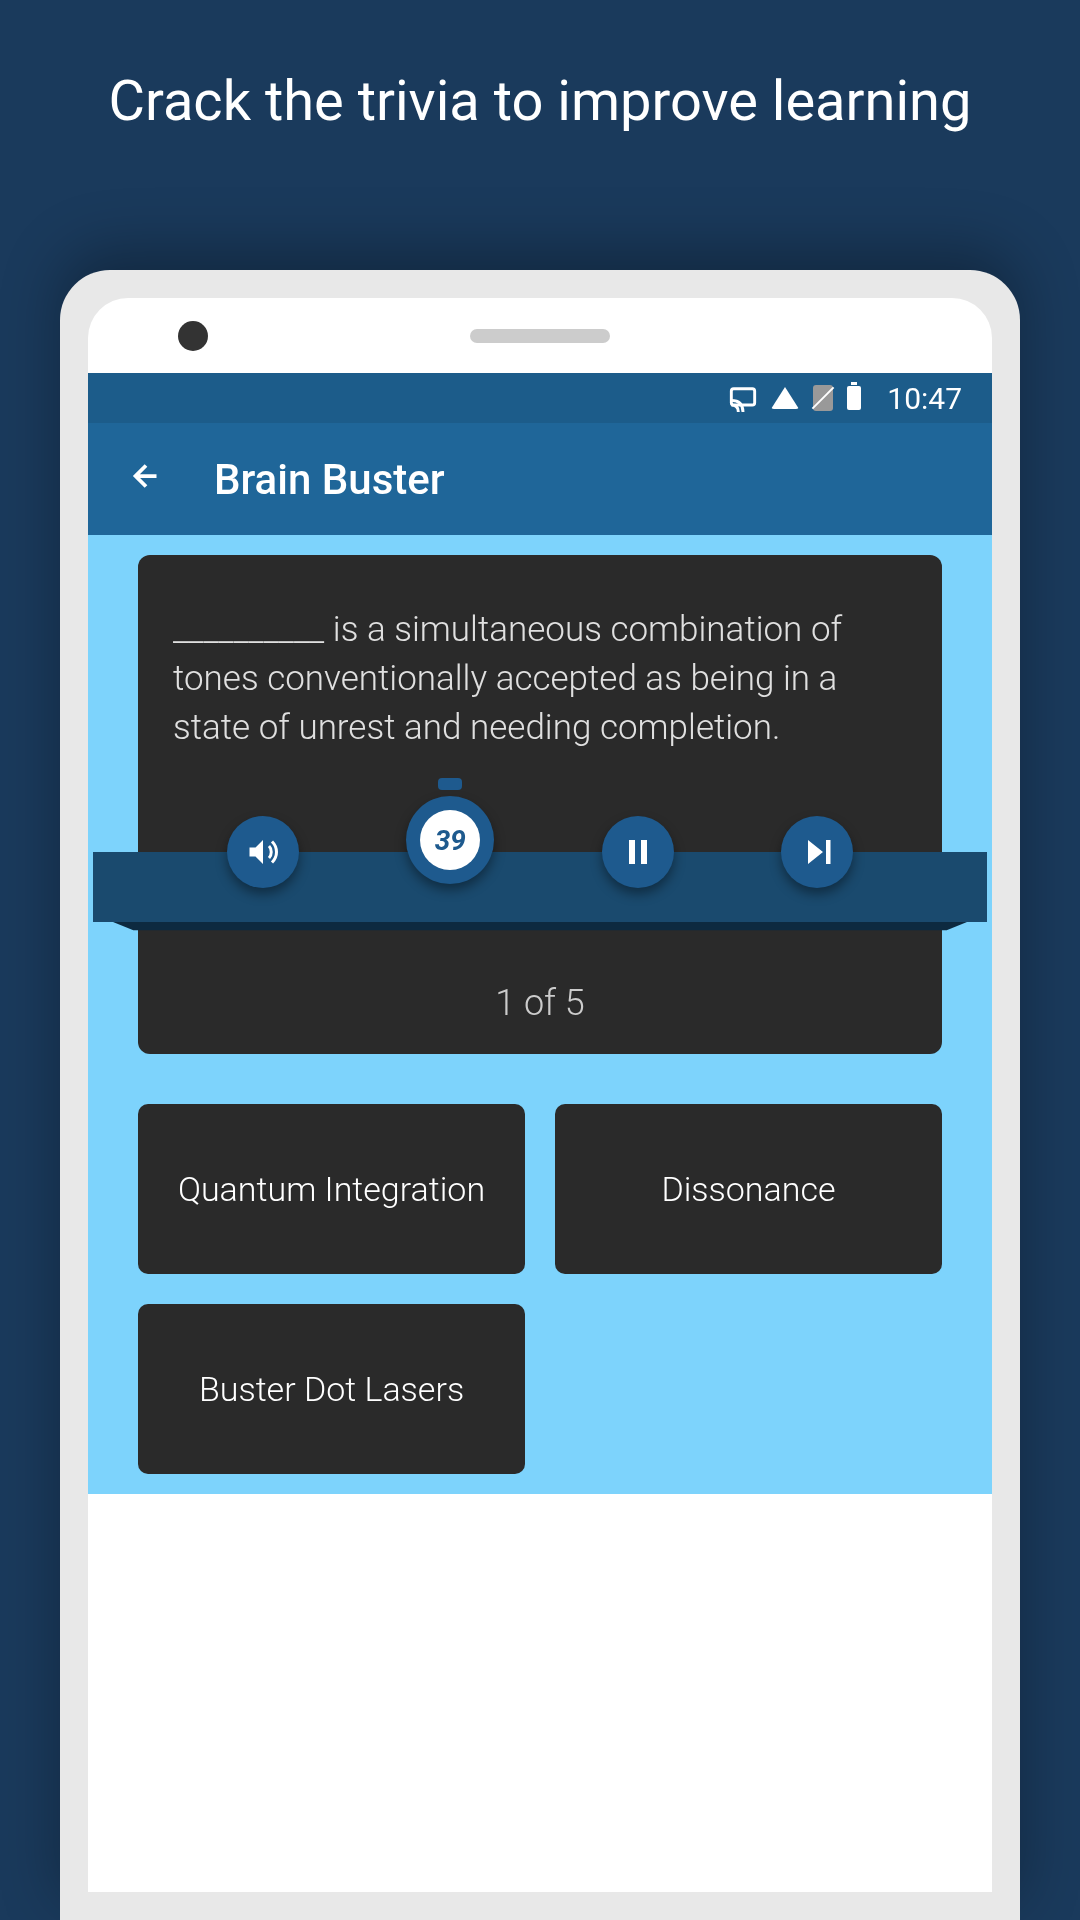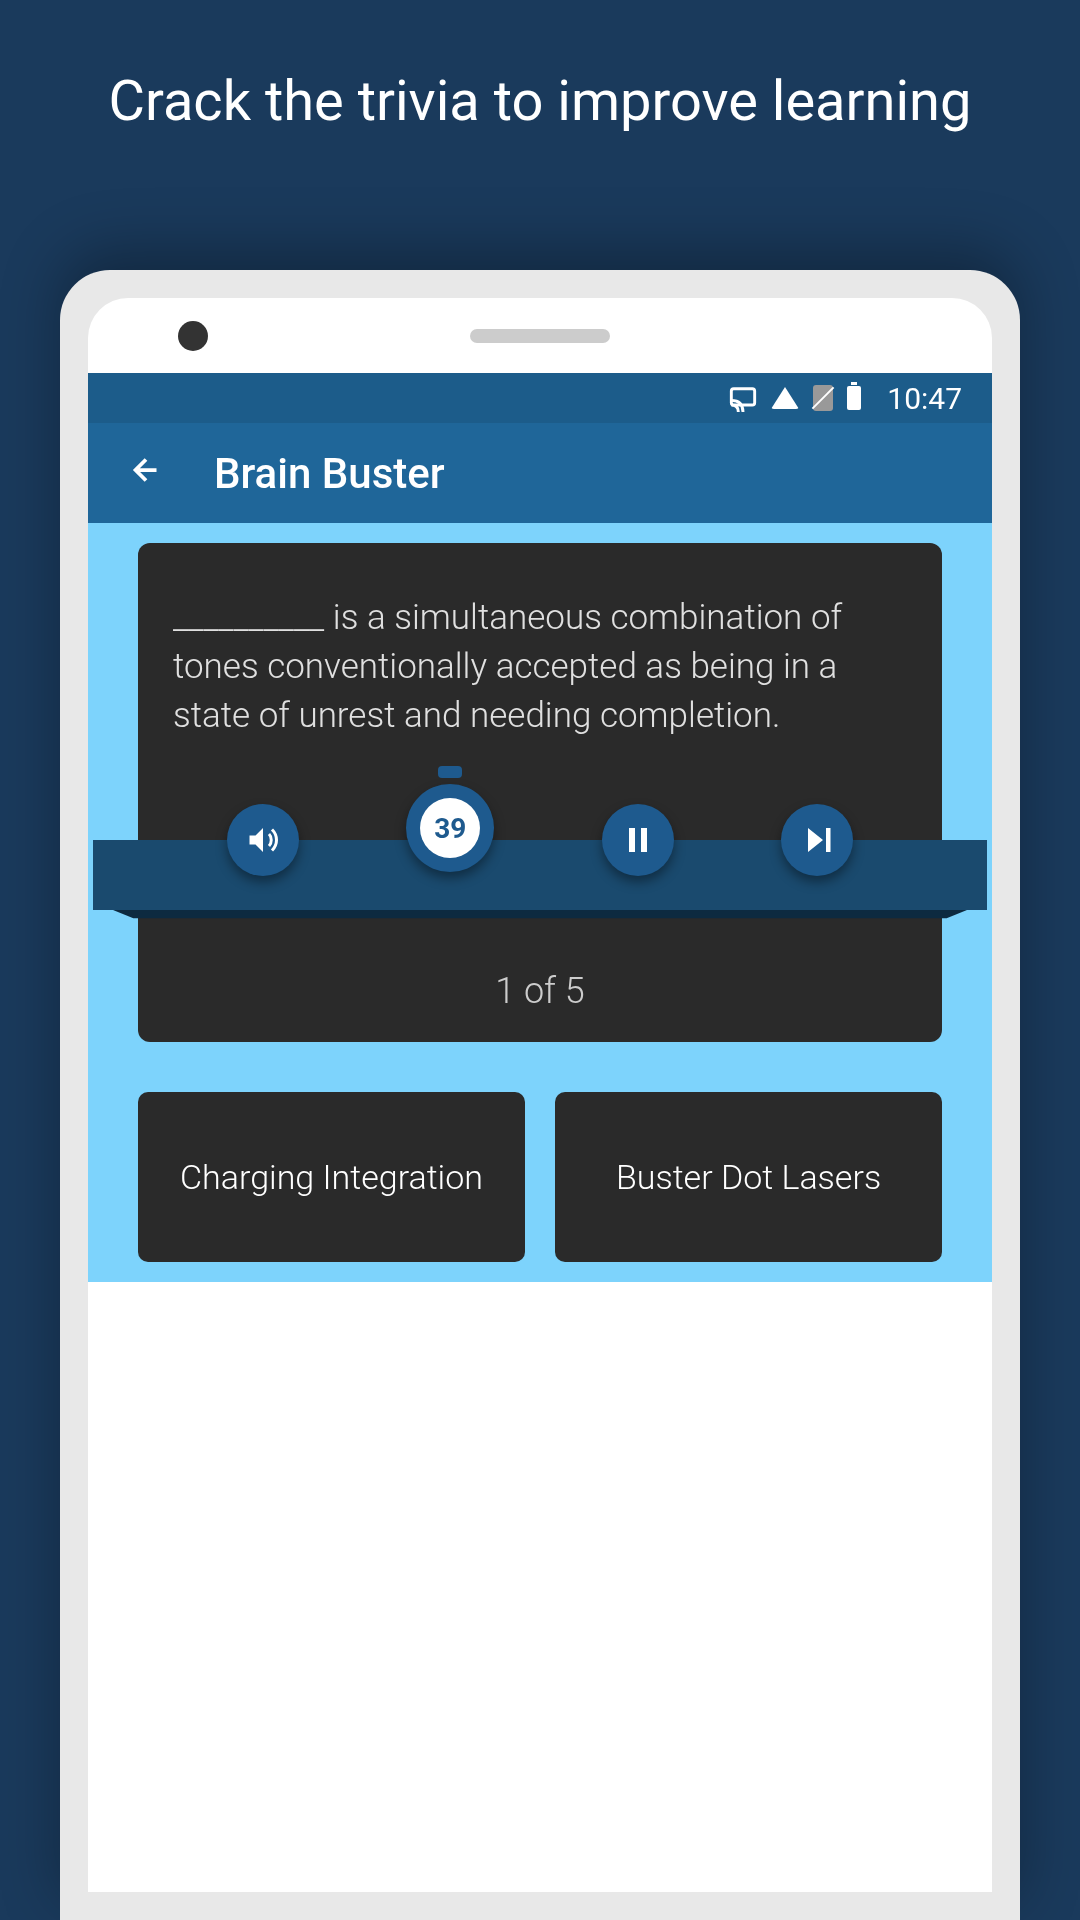--- a/index.html
+++ b/index.html
@@ -66,21 +66,21 @@
       align-items: center;
       justify-content: flex-end;
       padding: 0 30px;
       color: white;
       gap: 14px;
     }
     .status-icons { display: flex; gap: 14px; align-items: center; }
     .status-time { font-size: 30px; margin-left: 12px; }
     .app-bar {
       background: #1f6699;
-      height: 100px;
+      height: 112px;
       display: flex;
       align-items: center;
       padding: 0 40px;
       gap: 50px;
     }
     .back-arrow {
       color: white;
       font-size: 42px;
       cursor: pointer;
     }
@@ -132,20 +132,21 @@
       background: #1e5a8e;
       border-radius: 50%;
       display: flex;
       align-items: center;
       justify-content: center;
       color: white;
       position: relative;
       top: -36px;
       cursor: pointer;
       box-shadow: 0 6px 12px rgba(0,0,0,0.4);
+      font-style: italic;
     }
     .timer-btn {
       width: 88px;
       height: 88px;
       top: -56px;
     }
     .timer-top {
       position: absolute;
       top: -18px;
       width: 24px;
@@ -279,18 +280,19 @@
             <svg class="icon-svg" viewBox="0 0 24 24" fill="white">
               <path d="M6 4l10 8-10 8V4zM18 4h3v16h-3z"></path>
             </svg>
           </div>
         </div>
 
         <div class="progress-text">1 of 5</div>
       </div>
 
       <div class="answers-grid">
-        <div class="answer-btn">Charging Integration</div>
+        <div class="answer-btn">Quantum Integration</div>
+        <div class="answer-btn">Dissonance</div>
         <div class="answer-btn">Buster Dot Lasers</div>
       </div>
     </div>
   </div>
 </div>
 
 </body></html>

